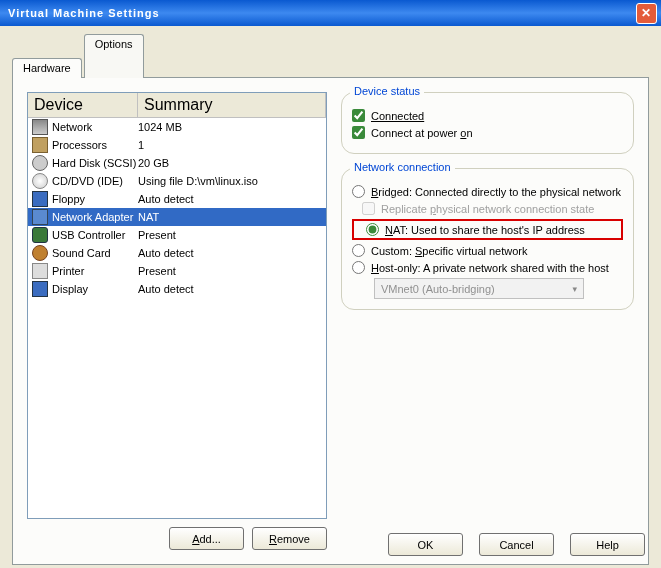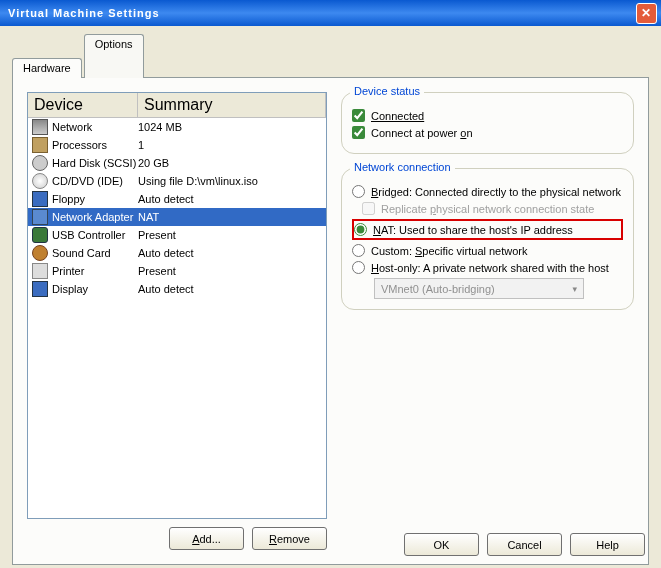--- a/index.html
+++ b/index.html
@@ -26,23 +26,23 @@
 .btnrow { display: flex; justify-content: flex-end; gap: 8px; margin-top: 8px; }
 .btn { min-width: 75px; height: 23px; border: 1px solid #707070; background: linear-gradient(#fff, #ece9d8); border-radius: 3px; cursor: pointer; padding: 0 12px; }
 .rightcol { flex: 1; }
 .group { border: 1px solid #d0d0bf; border-radius: 13px; padding: 12px 10px 10px 10px; margin-bottom: 14px; position: relative; }
 .group-title { position: absolute; top: -8px; left: 8px; background: #fcfcfa; padding: 0 4px; color: #0046d5; }
 .cbrow, .radiorow { display: flex; align-items: center; margin: 4px 0; }
 .cbrow input, .radiorow input { margin-right: 6px; }
 .radiorow.indent { margin-left: 10px; }
 .radiorow.disabled { color: #a0a0a0; }
 .cbrow label .u, .radiorow label .u { text-decoration: underline; }
-.nat-highlight { border: 2px solid #d80000; padding: 2px 0; margin: 2px 0; }
+.nat-highlight { border: 2px solid #d80000; padding: 2px 12px; margin: 2px 0; }
 .dropdown { border: 1px solid #c0c0c0; background: #f2f2f2; color: #909090; width: 210px; height: 21px; display: flex; align-items: center; justify-content: space-between; padding: 0 6px; margin: 4px 0 0 22px; }
-.footer { position: absolute; right: 16px; bottom: 12px; display: flex; gap: 8px; }
+.footer { position: absolute; right: 16px; bottom: 12px; display: flex; gap: 16px; }
 
 .ic-chip { background: linear-gradient(#888,#ccc); border:1px solid #555;}
 .ic-cpu { background:#c0a060; border:1px solid #7a6030;}
 .ic-hd { background:#ccc; border:1px solid #666; border-radius:50%;}
 .ic-cd { background: radial-gradient(#fff,#ccc); border:1px solid #888; border-radius:50%;}
 .ic-fd { background:#3a6cc0; border:1px solid #234;}
 .ic-net { background:#5a8ad0; border:1px solid #345;}
 .ic-usb { background:#3a7a3a; border:1px solid #234; border-radius:3px;}
 .ic-snd { background:#c08030; border:1px solid #742; border-radius:50%;}
 .ic-prn { background:#ddd; border:1px solid #888;}

